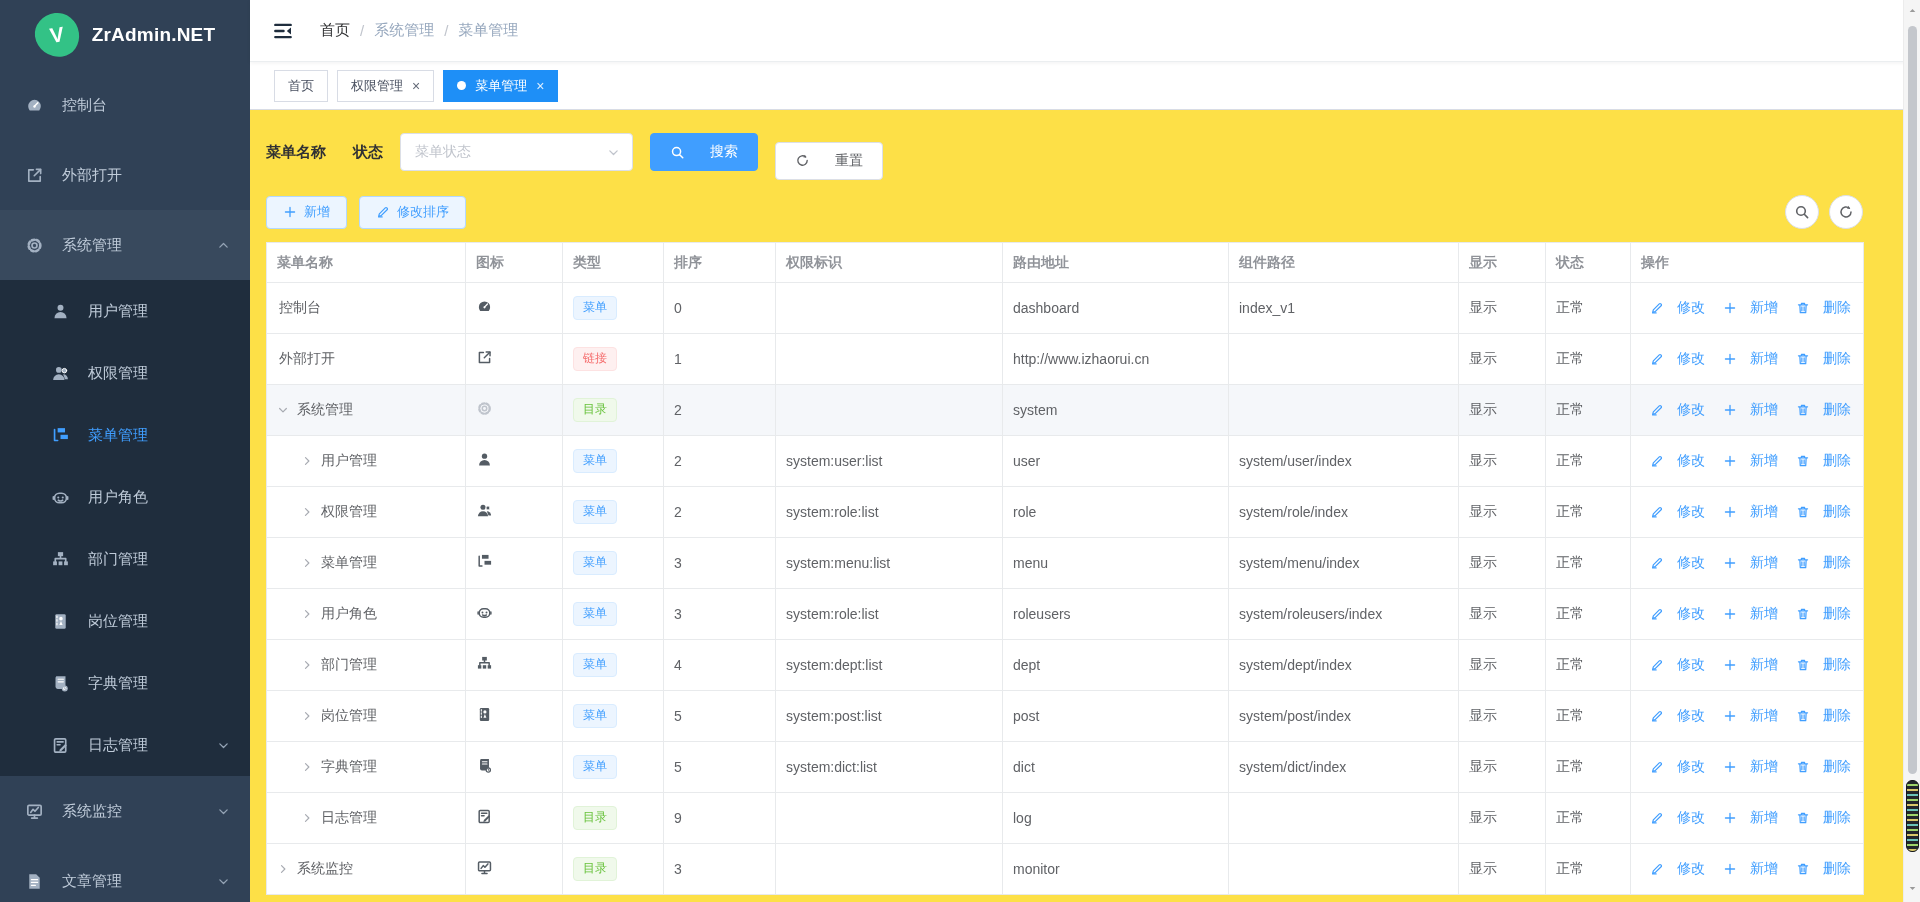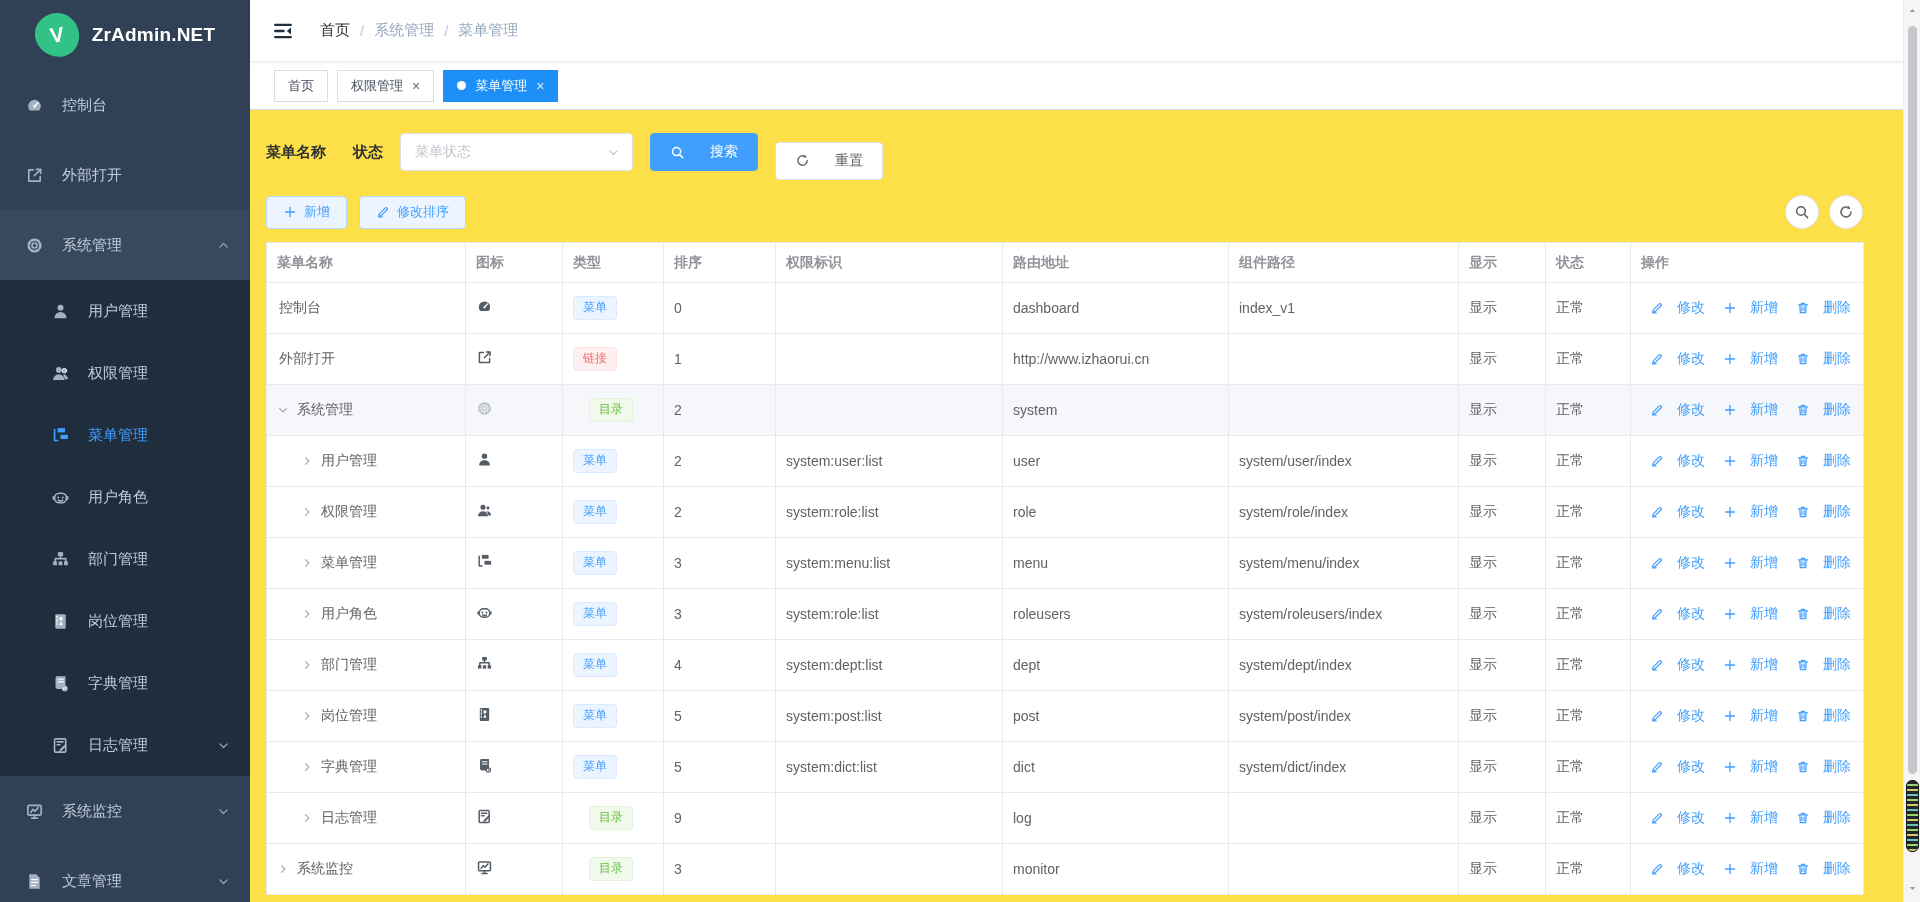--- a/index.html
+++ b/index.html
@@ -97,21 +97,21 @@
   .tree-arrow { color:#a8abb2; margin-right:8px; }
   .tree-arrow svg { width:12px; height:12px; }
   .indent-1 { padding-left:24px; }
   .no-arrow-pad { padding-left:2px; }
   .row-icon { color:#545c64; display:inline-flex; }
   .row-icon svg { width:17px; height:17px; }
   .row-icon.muted { color:#bfc4cc; }
   .tag { display:inline-block; padding:3px 9px; font-size:12px; line-height:1.3; border-radius:4px; border:1px solid; }
   .tag.blue  { color:#409eff; background:#ecf5ff; border-color:#d9ecff; }
   .tag.red   { color:#f56c6c; background:#fef0f0; border-color:#fde2e2; }
-  .tag.green { color:#67c23a; background:#f0f9eb; border-color:#e1f3d8;margin-left:16px; }
+  .tag.green { color:#67c23a; background:#f0f9eb; border-color:#e1f3d8; }
   .op-link { color:#409eff; display:inline-flex; align-items:center; gap:13px; margin:0 9px; cursor:pointer; }
   .op-link svg { width:14px; height:14px; }
 
   
   .scrollbar { position:fixed; top:0; right:0; width:17px; height:902px; background:#f5f5f5; border-left:1px solid #ececec; z-index:10; }
   .sb-arrow { position:absolute; left:0; width:17px; height:16px; display:flex; align-items:center; justify-content:center; color:#9a9a9a; cursor:pointer; }
   .sb-arrow svg { width:9px; height:9px; }
   .sb-up { top:2px; } .sb-down { bottom:6px; }
   .sb-thumb { position:absolute; left:4px; top:26px; width:9px; height:748px; border-radius:5px; background:#c4c7cc; cursor:grab; }
   .sb-marker { position:absolute; left:2px; top:780px; width:13px; height:72px; border-radius:6px; background:#23272b;

